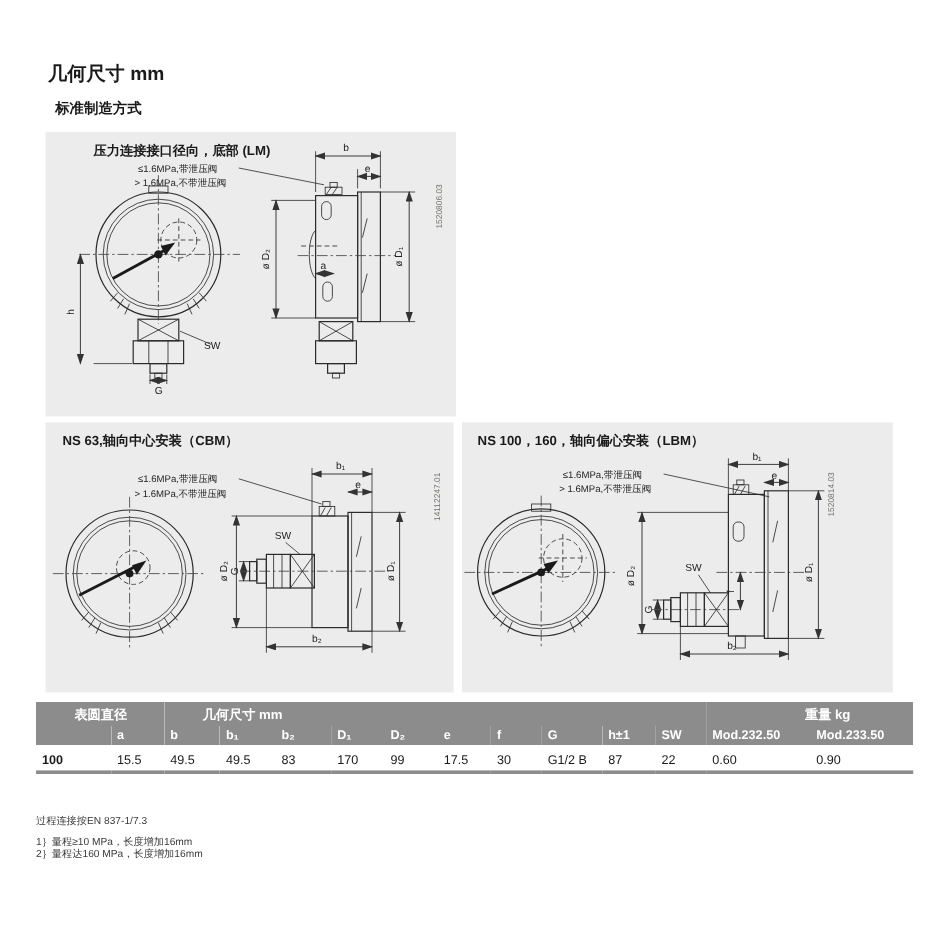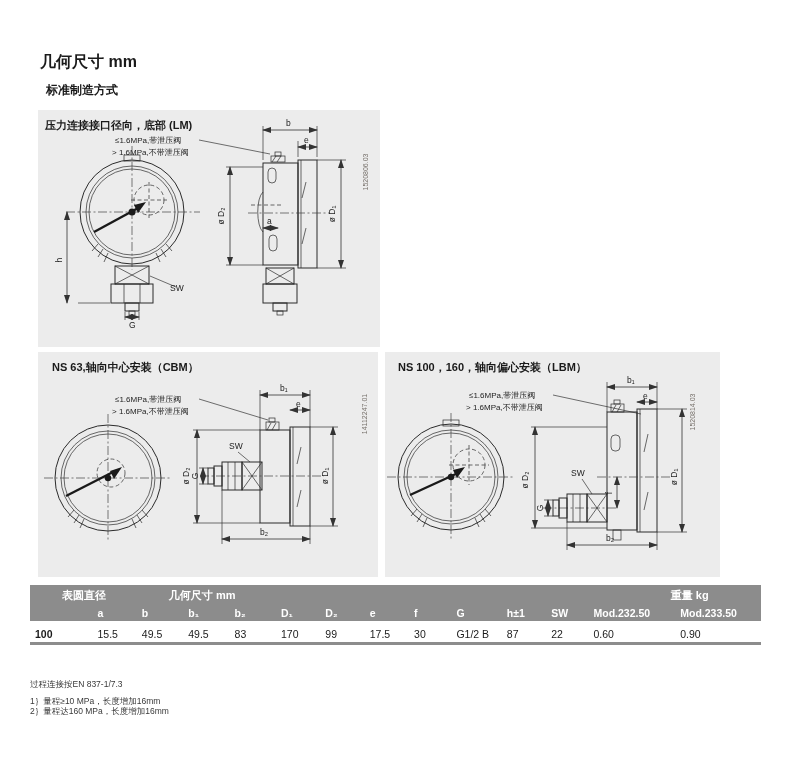--- a/index.html
+++ b/index.html
@@ -4,21 +4,21 @@
 <style>
   html,body{margin:0;padding:0;background:#fff;}
   .page{position:relative;width:767px;height:784px;background:#fff;
         font-family:"Liberation Sans","DejaVu Sans",sans-serif;color:#1a1a1a;overflow:hidden;}
   .pg-title{position:absolute;left:40px;top:52px;font-size:16px;font-weight:bold;}
   .pg-sub{position:absolute;left:46px;top:82px;font-size:12px;font-weight:bold;}
   .panel{position:absolute;background:#ececec;}
   .panel-title{position:absolute;font-size:11px;font-weight:bold;z-index:2;white-space:nowrap;}
   #panel-lm{left:38px;top:110px;width:342px;height:237px;}
   #panel-cbm{left:38px;top:352px;width:340px;height:225px;}
-  #panel-lbm{left:385px;top:352px;width:335px;height:225px;}
+  #panel-lbm{left:385px;top:352px;width:335px;height:225px;padding-left:24px;}
   svg{position:absolute;left:0;top:0;}
   
   .ln{stroke:#2b2b2b;stroke-width:1;fill:none;}
   .lnt{stroke:#2b2b2b;stroke-width:.7;fill:none;}
   .dim{stroke:#333;stroke-width:.8;fill:none;}
   .ext{stroke:#333;stroke-width:.7;fill:none;}
   .cl{stroke:#444;stroke-width:.7;fill:none;stroke-dasharray:9 2.5 2 2.5;}
   .dsh{stroke:#444;stroke-width:.8;fill:none;stroke-dasharray:4 2.5;}
   .ptr{stroke:#1a1a1a;stroke-width:2.4;}
   text.dl{font-size:8.5px;fill:#222;font-family:"Liberation Sans",sans-serif;}
@@ -50,21 +50,21 @@
 
   <svg width="0" height="0">
     <defs>
       <marker id="ar" markerWidth="9" markerHeight="8" refX="8" refY="3" orient="auto-start-reverse" markerUnits="userSpaceOnUse">
         <path d="M0,0 L9,3 L0,6 z" fill="#333"></path>
       </marker>
     </defs>
   </svg>
 
   <div class="panel" id="panel-lm">
-    <div class="panel-title" style="left:7px;top:8px;">压力连接接口径向，底部 (LM)</div>
+    <div class="panel-title" style="left:40px;top:8px;">压力连接接口径向，底部 (LM)</div>
     <svg width="342" height="237" viewBox="0 0 342 237">
 
       <text class="ann" x="77" y="33">≤1.6MPa,带泄压阀</text>
       <text class="ann" x="74" y="45">&gt; 1.6MPa,不带泄压阀</text>
       <line class="ext" x1="161" y1="30" x2="232" y2="44"></line>
 
       <g>
         <circle class="ln" cx="94" cy="102" r="52" stroke-width="1.3"></circle>
         <circle class="lnt" cx="94" cy="102" r="46"></circle>
         <circle class="lnt" cx="94" cy="102" r="43"></circle>

